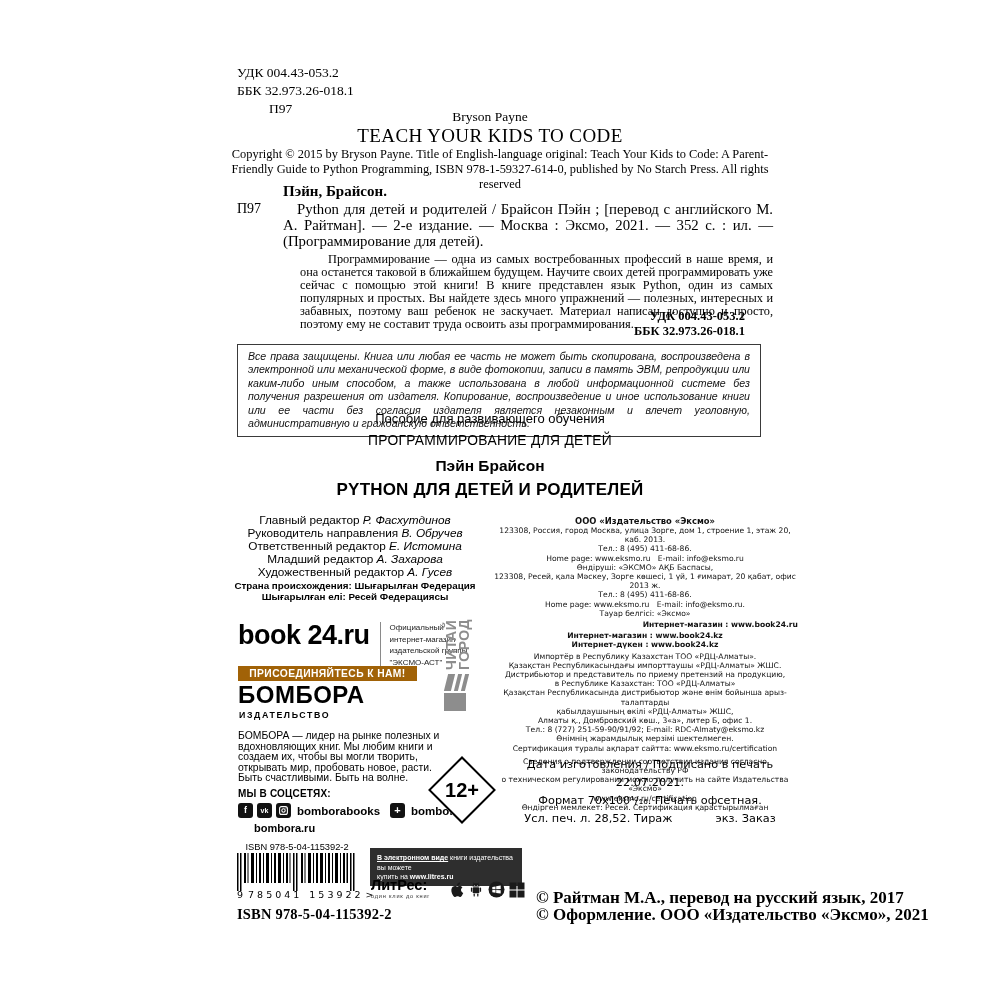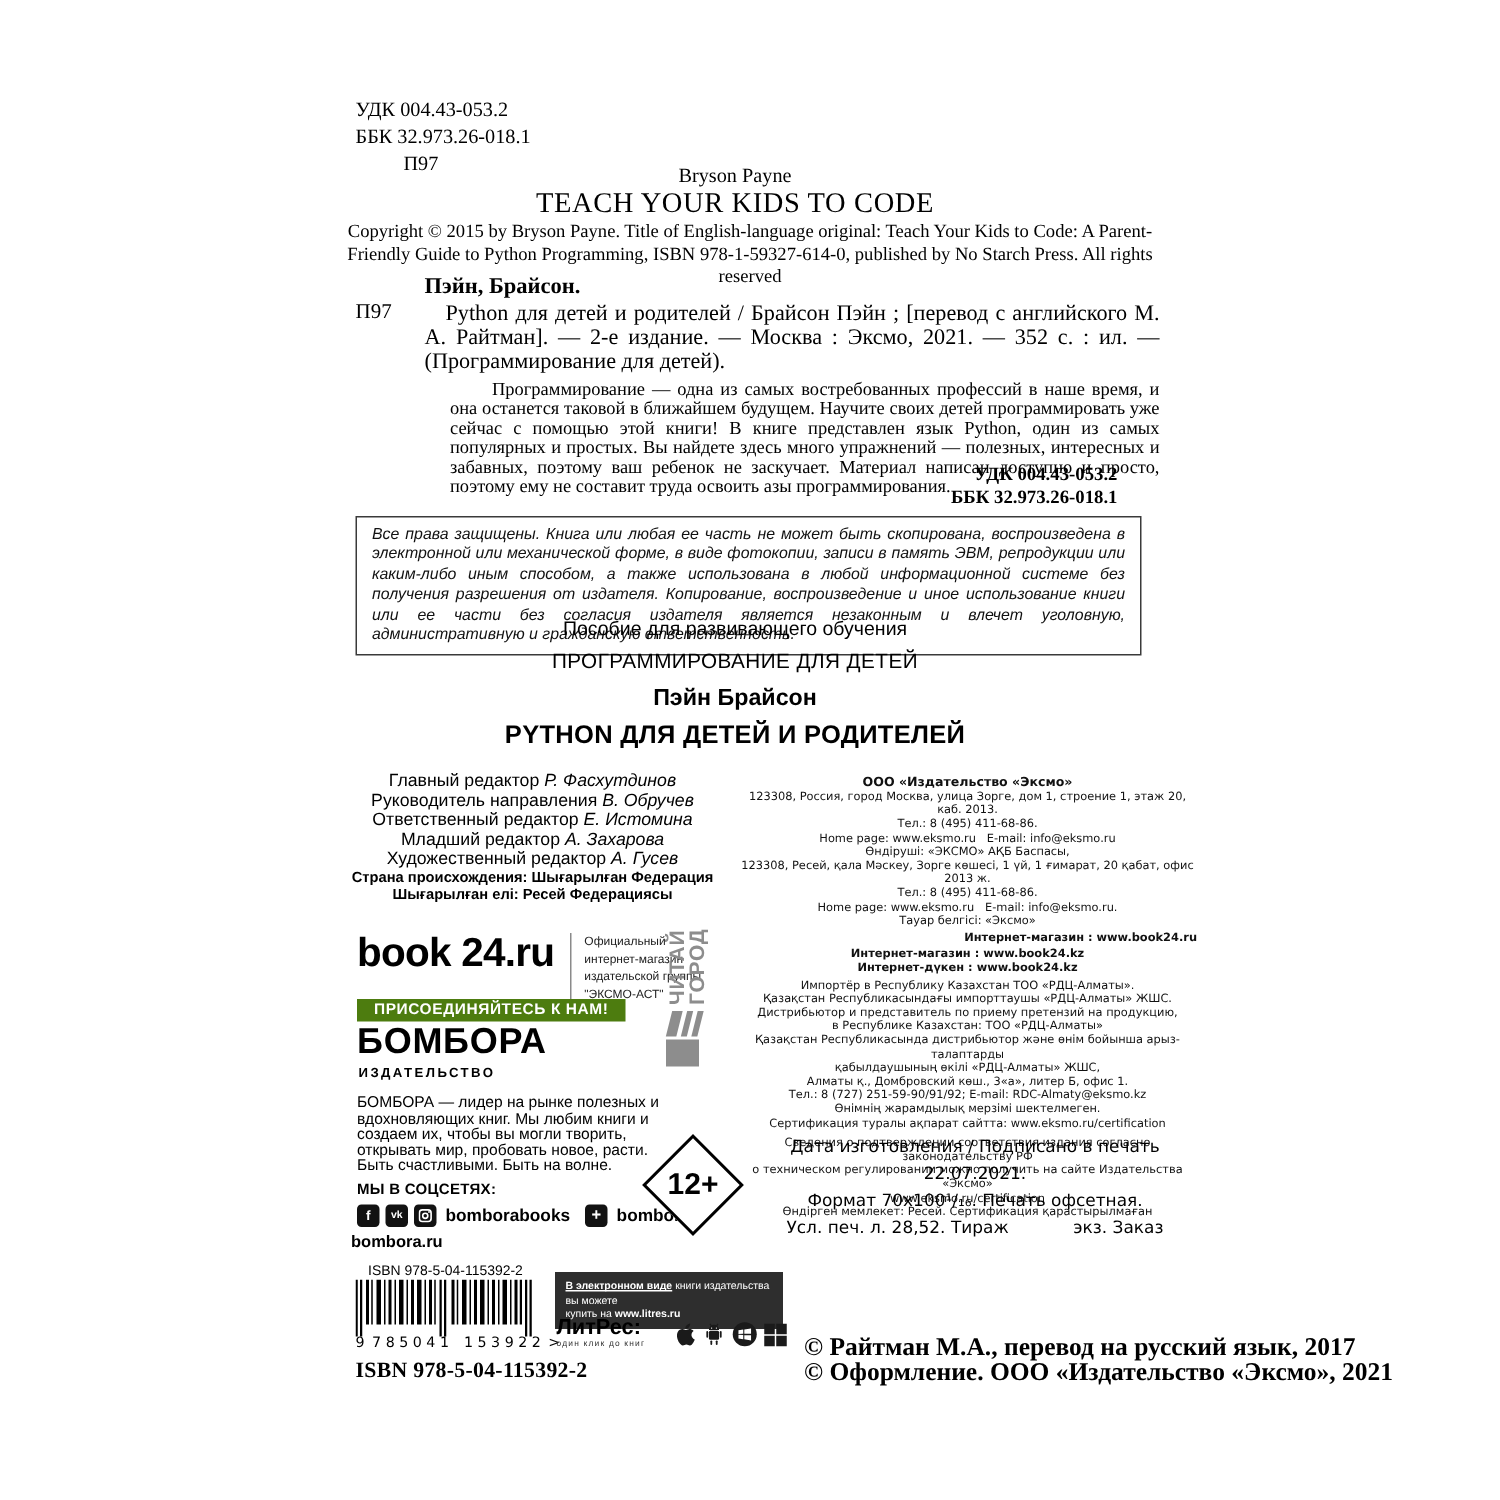--- a/index.html
+++ b/index.html
@@ -47,34 +47,34 @@
 
   
   .chitai{left:437px;top:608px;width:54px;}
   .chitai-text{writing-mode:vertical-rl;transform:rotate(180deg);font-family:"Liberation Sans",sans-serif;
                font-weight:bold;color:#8d8d8d;font-size:14px;letter-spacing:.5px;line-height:13px;height:62px;margin-left:8px;}
   .chitai-stripes{display:flex;gap:3px;margin:4px 0 2px 9px;}
   .chitai-stripes div{width:4px;height:17px;background:#8d8d8d;transform:skewX(-14deg);}
   .chitai-stripes div:first-child{width:7px;}
   .chitai-block{width:22px;height:18px;background:#8d8d8d;margin-left:7px;}
 
-  .join-band{left:238px;top:666px;width:179px;height:15px;background:#4d7c0f;color:#fff;
+  .join-band{left:238px;top:666px;width:179px;height:15px;background:#a16207;color:#fff;
              font-family:"Liberation Sans",sans-serif;font-weight:bold;font-size:10.3px;
              display:flex;align-items:center;justify-content:center;letter-spacing:.4px;}
 
   .bombora-name{left:238px;top:681px;font-family:"Liberation Sans",sans-serif;font-weight:bold;font-size:24px;letter-spacing:.5px;}
   .bombora-sub{left:239px;top:710px;font-family:"Liberation Sans",sans-serif;font-weight:bold;font-size:8.8px;letter-spacing:1.6px;}
   .bombora-desc{left:238px;top:731px;width:206px;font-family:"Liberation Sans",sans-serif;font-size:10.4px;line-height:10.6px;}
   .socials-heading{left:238px;top:788px;font-family:"Liberation Sans",sans-serif;font-weight:bold;font-size:10px;letter-spacing:.2px;}
   .social-row{left:238px;top:803px;display:flex;align-items:center;gap:4px;
               font-family:"Liberation Sans",sans-serif;font-weight:bold;font-size:11.5px;}
   .social-row .acct{margin:0 6px 0 2px;}
   .sic{width:15px;height:15px;border-radius:3px;background:#121212;color:#fff;display:flex;align-items:center;justify-content:center;}
   .sic span{font-size:9px;font-weight:bold;line-height:1;}
-  .bombora-site{left:234px;top:822px;font-family:"Liberation Sans",sans-serif;font-weight:bold;font-size:11px;}
+  .bombora-site{left:254px;top:822px;font-family:"Liberation Sans",sans-serif;font-weight:bold;font-size:11px;}
 
   
   .isbn-small{left:237px;top:842px;width:120px;text-align:center;font-family:"Liberation Sans",sans-serif;font-size:9.3px;}
   .barcode{left:237px;top:853px;width:120px;}
   .barcode-digits{display:flex;align-items:flex-end;font-family:"DejaVu Sans",sans-serif;font-size:9.5px;margin-top:-8px;}
   .barcode-digits .d1{margin-right:5px;}
   .barcode-digits .d2{letter-spacing:3px;margin-right:7px;}
   .barcode-digits .d3{letter-spacing:3px;margin-right:2px;}
   .isbn-bold{left:237px;top:906px;font-weight:bold;font-size:14.5px;letter-spacing:.2px;}
 

